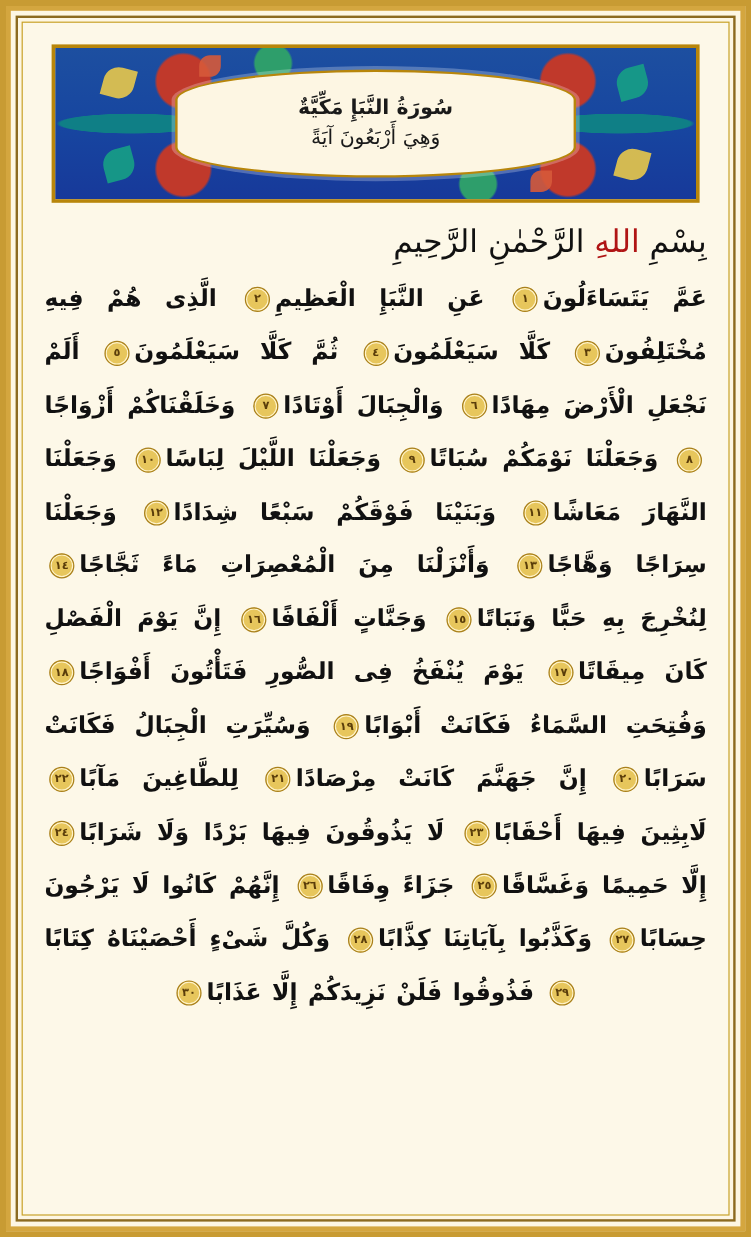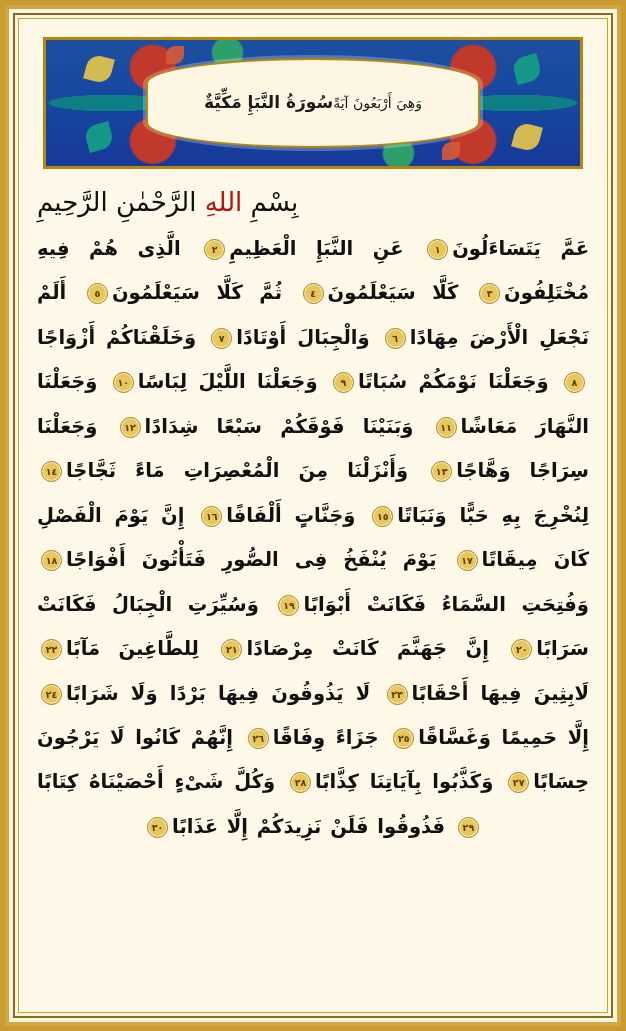--- a/index.html
+++ b/index.html
@@ -80,38 +80,38 @@
     position: absolute;
     left: 50%;
     top: 50%;
     transform: translate(-50%, -50%);
     width: 330px;
     height: 86px;
     background: #fdf6e3;
     border: 2px solid #b8860b;
     border-radius: 50% / 28%;
     display: flex;
-    flex-direction: row;
+    flex-direction: column;
     align-items: center;
     justify-content: center;
     box-shadow: 0 0 0 3px rgba(255,255,255,0.25);
   }
   .surah-header .cartouche span {
     display: block;
     direction: rtl;
     color: #1a1a1a;
     font-family: "DejaVu Sans", sans-serif;
     line-height: 1.5;
   }
   .surah-name {
     font-size: 17px;
     font-weight: bold;
   }
   .surah-count {
-    font-size: 14px;
+    font-size: 17px;
     text-align: center;
   }
   
   .petal {
     position: absolute;
     width: 26px;
     height: 26px;
     background: #e8c84a;
     border-radius: 50% 0 50% 0;
     opacity: 0.9;
@@ -119,21 +119,21 @@
   .p1 { left: 40px;  top: 16px;  transform: rotate(15deg); }
   .p2 { left: 40px;  bottom: 16px; transform: rotate(-15deg); background:#16a085; }
   .p3 { right: 40px; top: 16px;  transform: rotate(-15deg); background:#16a085;}
   .p4 { right: 40px; bottom: 16px; transform: rotate(15deg); }
   .p5 { left: 120px; top: 6px; width:18px;height:18px; background:#d65a3a; }
   .p6 { right:120px; bottom: 6px; width:18px;height:18px; background:#d65a3a; }
 
   
   .basmala {
     width: 100%;
-    text-align: left;
+    text-align: right;
     direction: rtl;
     font-size: 26px;
     color: #111111;
     margin: 18px 0 10px 0;
     letter-spacing: 1px;
   }
   .basmala .lafz {
     color: #b01414;
   }
 

